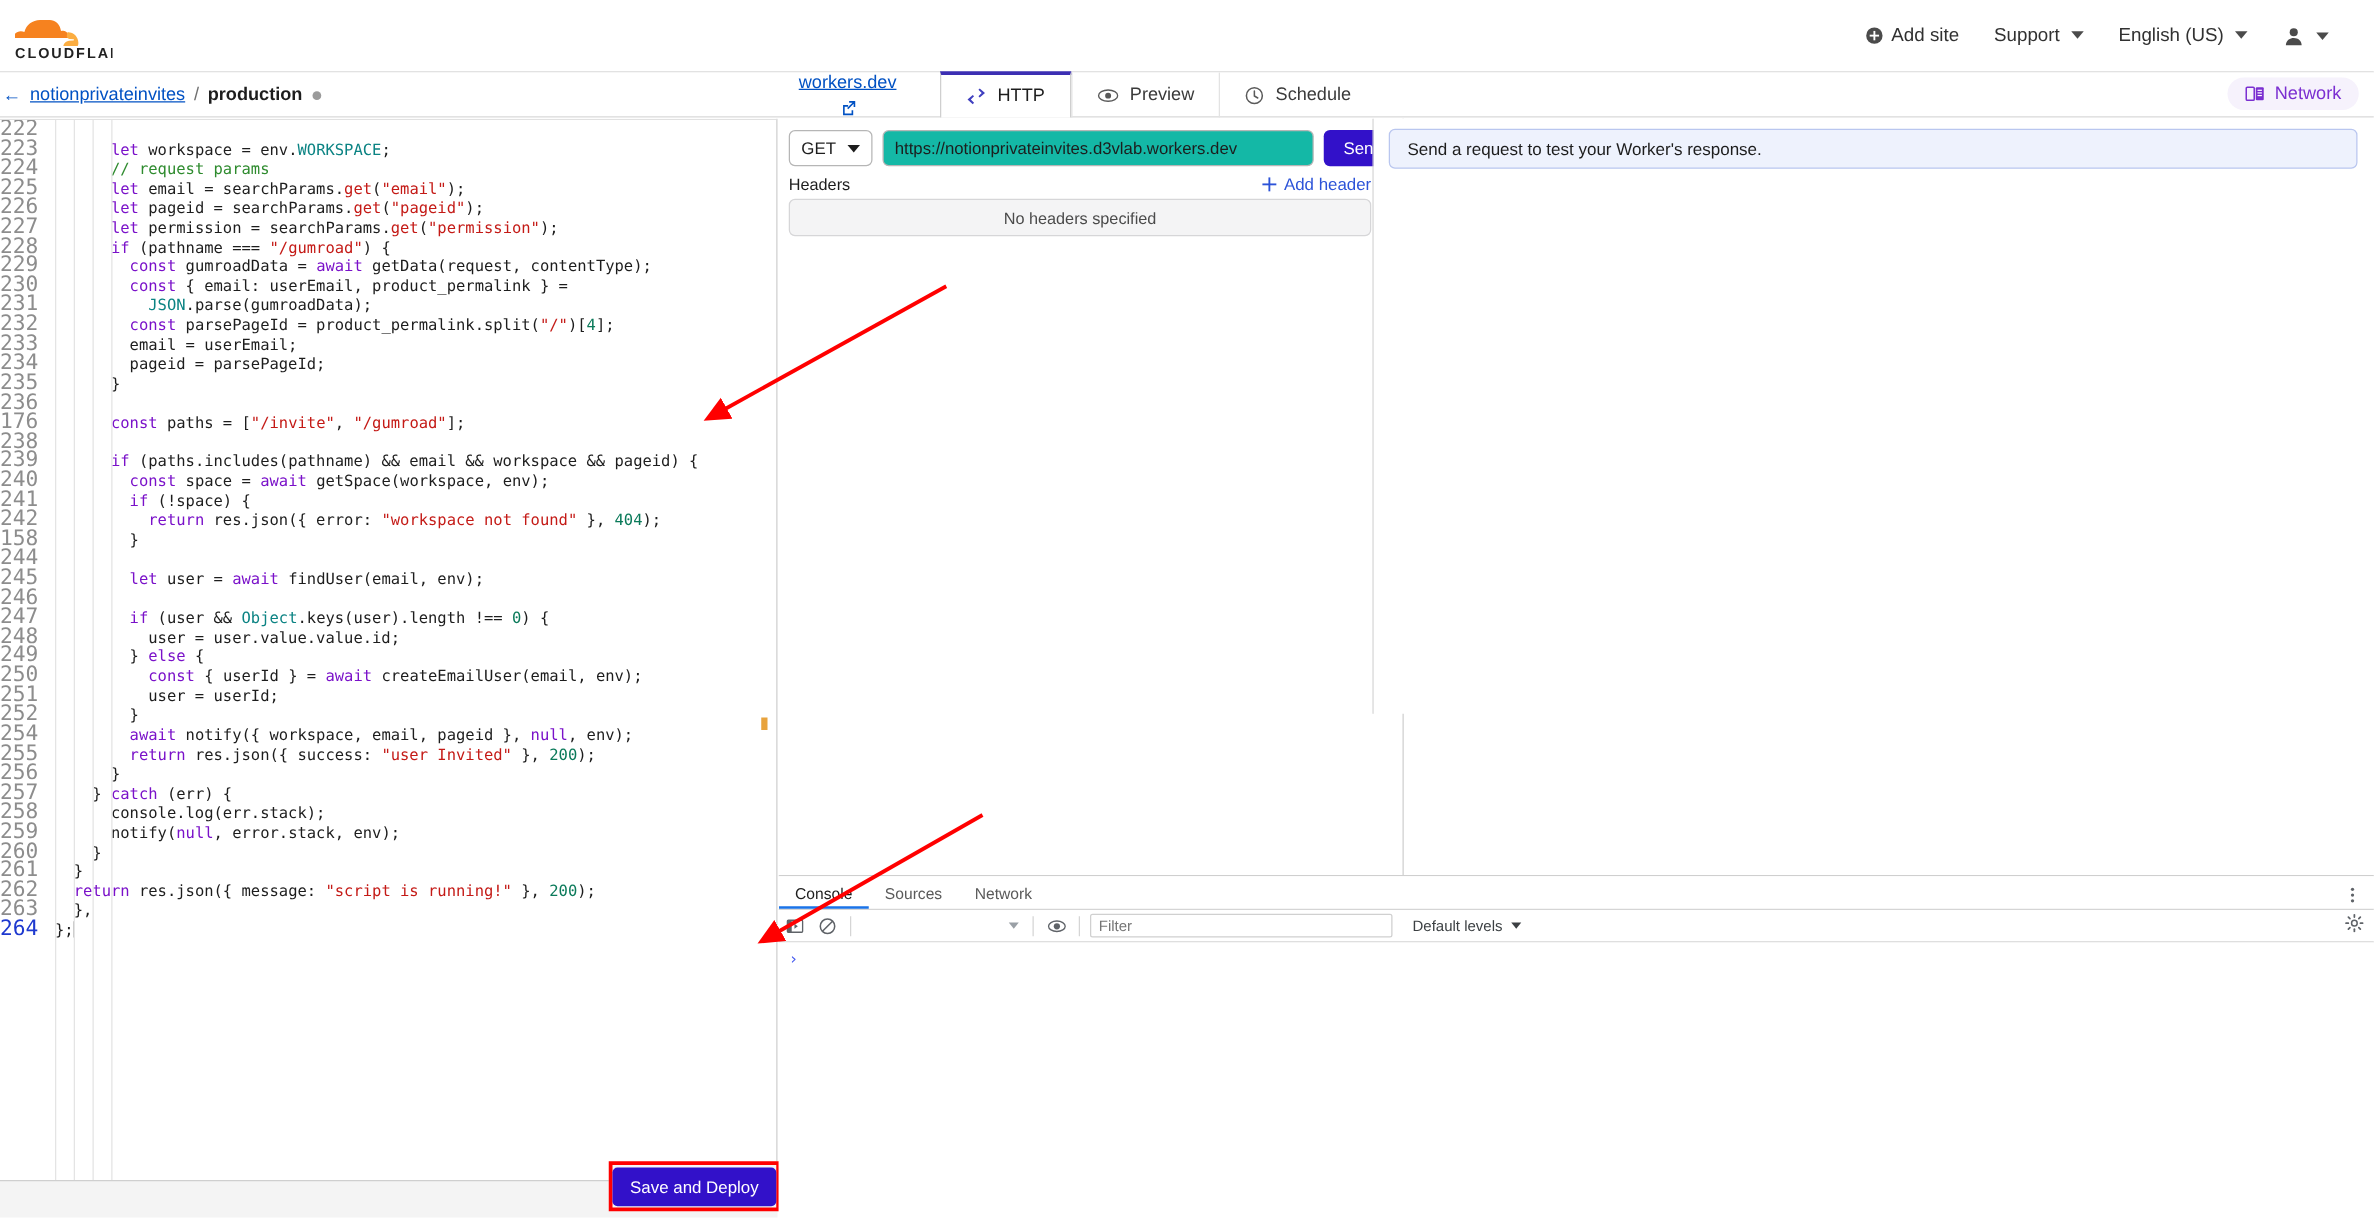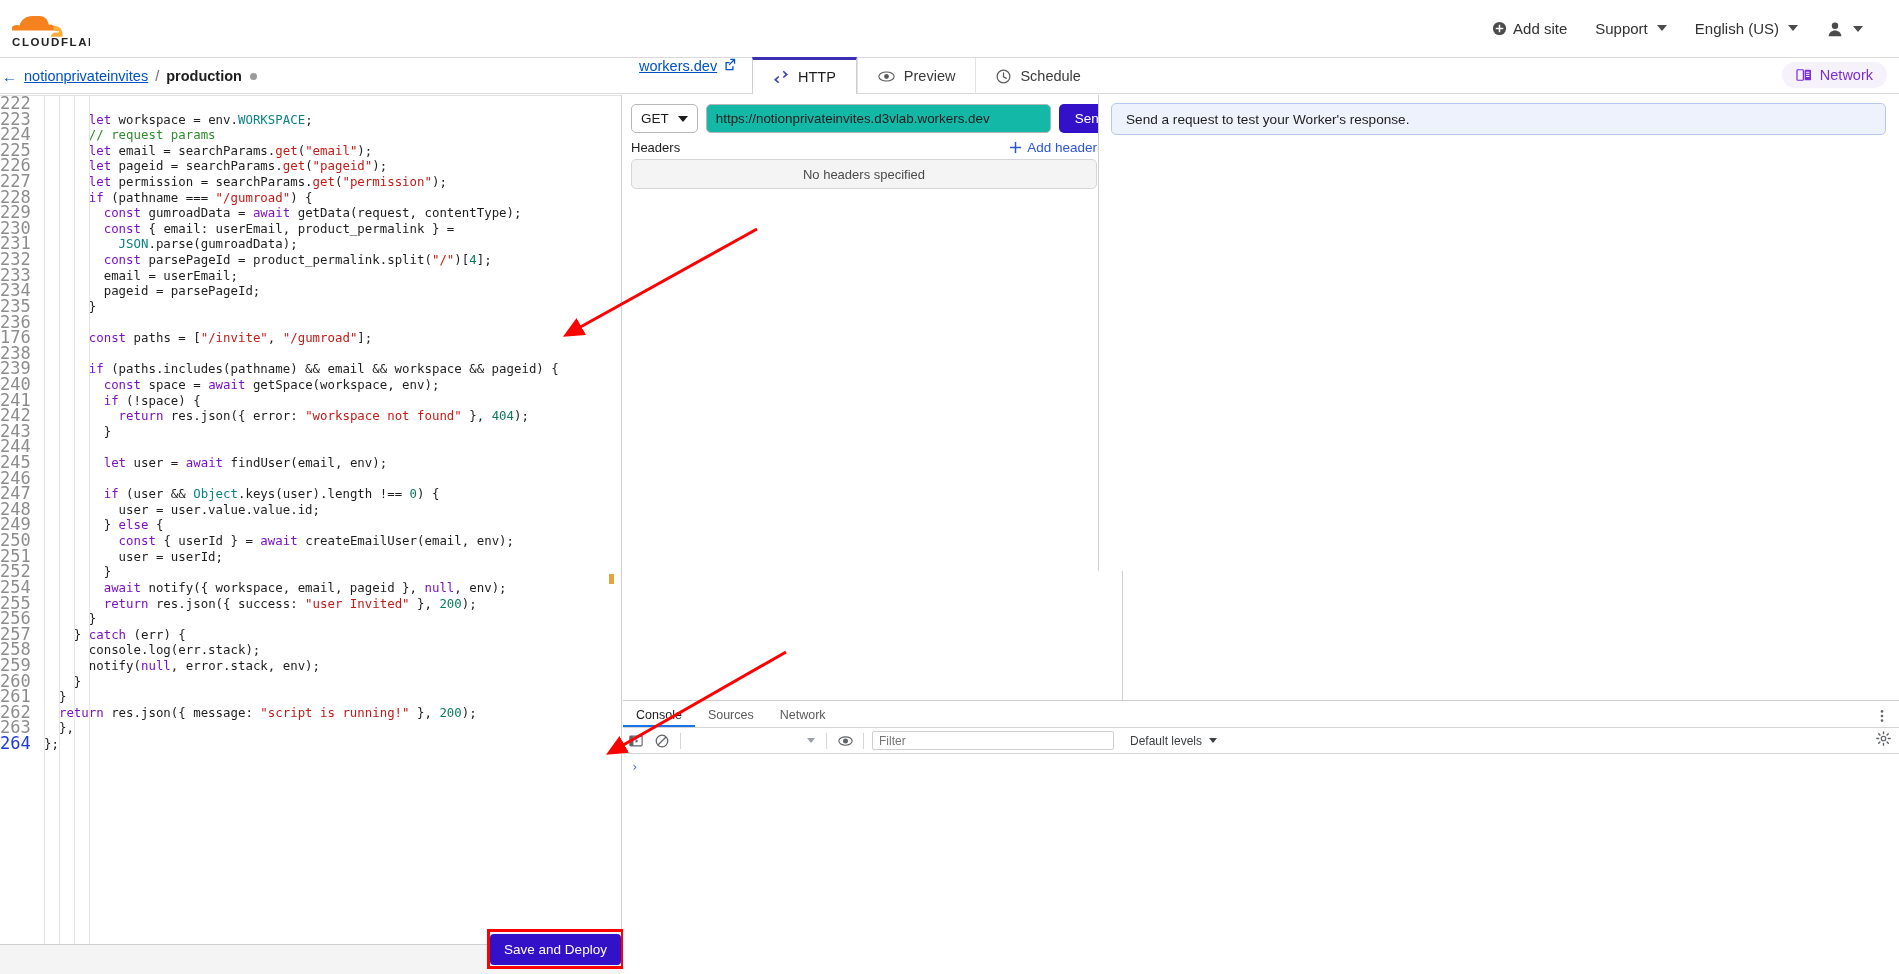--- a/index.html
+++ b/index.html
@@ -53,22 +53,22 @@
   }
   #crumb-sep { color: #6e6e6e; }
   #crumb-env { font-weight: bold; color: #1d1d1d; }
   #env-dot {
     width: 7px; height: 7px; border-radius: 50%;
     background: #9b9b9b; display: inline-block; margin-left: 1px;
   }
 
   #workersdev-link {
     position: absolute; left: 639px; top: 0; height: 36px;
-    display: flex; gap: 6px;
-    font-size: 14.5px; color: #0051c3; cursor: pointer;
+    display: flex; align-items: center; gap: 6px;
+    font-size: 14.5px; color: #0051c3; cursor: pointer; flex-direction: column;
   }
   #workersdev-label { text-decoration: underline; }
 
   #tabbar {
     position: absolute; left: 752px; top: 0;
     height: 36px; display: flex; align-items: stretch;
   }
   .tab {
     display: flex; align-items: center; gap: 9px;
     padding: 0 20px; font-size: 14.5px; color: #3a3a3a;
@@ -416,21 +416,21 @@
         <div class="code-line"><span class="lnum">233</span><span class="gutter-fold"></span><span class="code-text"><span class="pl">        email = userEmail;</span></span></div>
         <div class="code-line"><span class="lnum">234</span><span class="gutter-fold"></span><span class="code-text"><span class="pl">        pageid = parsePageId;</span></span></div>
         <div class="code-line"><span class="lnum">235</span><span class="gutter-fold"></span><span class="code-text"><span class="pl">      }</span></span></div>
         <div class="code-line"><span class="lnum">236</span><span class="gutter-fold"></span><span class="code-text"></span></div>
         <div class="code-line"><span class="lnum">176</span><span class="gutter-fold"></span><span class="code-text"><span class="pl">      </span><span class="kw">const</span><span class="pl"> paths = [</span><span class="str">"/invite"</span><span class="pl">, </span><span class="str">"/gumroad"</span><span class="pl">];</span></span></div>
         <div class="code-line"><span class="lnum">238</span><span class="gutter-fold"></span><span class="code-text"></span></div>
         <div class="code-line"><span class="lnum">239</span><span class="gutter-fold"></span><span class="code-text"><span class="pl">      </span><span class="kw">if</span><span class="pl"> (paths.includes(pathname) &amp;&amp; email &amp;&amp; workspace &amp;&amp; pageid) {</span></span></div>
         <div class="code-line"><span class="lnum">240</span><span class="gutter-fold"></span><span class="code-text"><span class="pl">        </span><span class="kw">const</span><span class="pl"> space = </span><span class="kw">await</span><span class="pl"> getSpace(workspace, env);</span></span></div>
         <div class="code-line"><span class="lnum">241</span><span class="gutter-fold"></span><span class="code-text"><span class="pl">        </span><span class="kw">if</span><span class="pl"> (!space) {</span></span></div>
         <div class="code-line"><span class="lnum">242</span><span class="gutter-fold"></span><span class="code-text"><span class="pl">          </span><span class="kw">return</span><span class="pl"> res.json({ error: </span><span class="str">"workspace not found"</span><span class="pl"> }, </span><span class="num">404</span><span class="pl">);</span></span></div>
-        <div class="code-line"><span class="lnum">243</span><span class="gutter-fold"></span><span class="code-text"><span class="pl">        }</span></span></div>
+        <div class="code-line"><span class="lnum">158</span><span class="gutter-fold"></span><span class="code-text"><span class="pl">        }</span></span></div>
         <div class="code-line"><span class="lnum">244</span><span class="gutter-fold"></span><span class="code-text"></span></div>
         <div class="code-line"><span class="lnum">245</span><span class="gutter-fold"></span><span class="code-text"><span class="pl">        </span><span class="kw">let</span><span class="pl"> user = </span><span class="kw">await</span><span class="pl"> findUser(email, env);</span></span></div>
         <div class="code-line"><span class="lnum">246</span><span class="gutter-fold"></span><span class="code-text"></span></div>
         <div class="code-line"><span class="lnum">247</span><span class="gutter-fold"></span><span class="code-text"><span class="pl">        </span><span class="kw">if</span><span class="pl"> (user &amp;&amp; </span><span class="blt">Object</span><span class="pl">.keys(user).length !== </span><span class="num">0</span><span class="pl">) {</span></span></div>
         <div class="code-line"><span class="lnum">248</span><span class="gutter-fold"></span><span class="code-text"><span class="pl">          user = user.value.value.id;</span></span></div>
         <div class="code-line"><span class="lnum">249</span><span class="gutter-fold"></span><span class="code-text"><span class="pl">        } </span><span class="kw">else</span><span class="pl"> {</span></span></div>
         <div class="code-line"><span class="lnum">250</span><span class="gutter-fold"></span><span class="code-text"><span class="pl">          </span><span class="kw">const</span><span class="pl"> { userId } = </span><span class="kw">await</span><span class="pl"> createEmailUser(email, env);</span></span></div>
         <div class="code-line"><span class="lnum">251</span><span class="gutter-fold"></span><span class="code-text"><span class="pl">          user = userId;</span></span></div>
         <div class="code-line"><span class="lnum">252</span><span class="gutter-fold"></span><span class="code-text"><span class="pl">        }</span></span></div>
         <div class="code-line"><span class="lnum">254</span><span class="gutter-fold"></span><span class="code-text"><span class="pl">        </span><span class="kw">await</span><span class="pl"> notify({ workspace, email, pageid }, </span><span class="kw">null</span><span class="pl">, env);</span></span></div>

